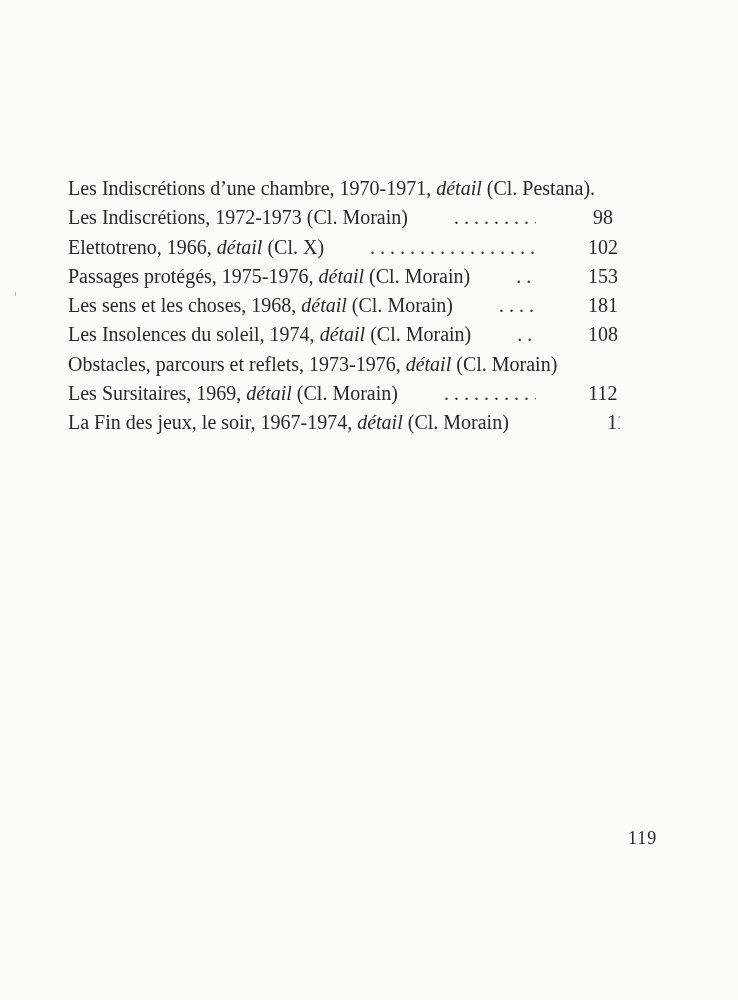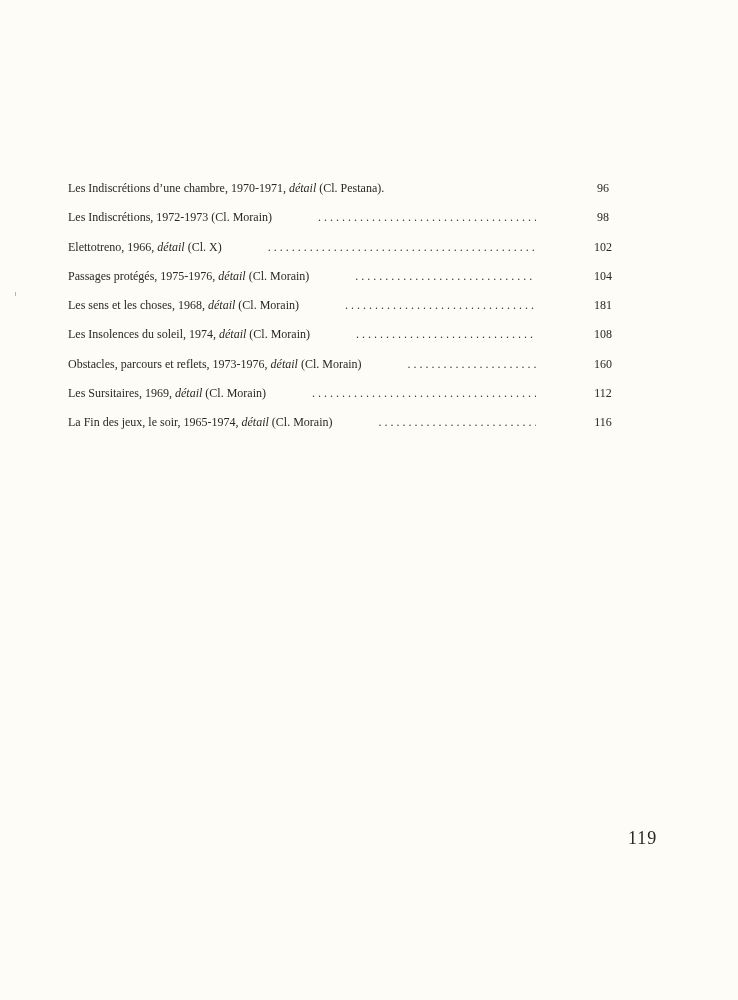--- a/index.html
+++ b/index.html
@@ -21,21 +21,21 @@
       top: 174px;
       width: 552px;
       margin: 0;
       padding: 0;
       list-style: none;
     }
     .toc-row {
       display: flex;
       align-items: baseline;
       height: 29.3px;
-      font-size: 12px;
+      font-size: 20px;
       line-height: 29.3px;
       white-space: nowrap;
       overflow: hidden;
       gap: 44px;
     }
     .toc-title {
       flex: 0 0 auto;
     }
     .toc-title .it {
       font-style: italic;
@@ -91,21 +91,21 @@
     <span class="toc-page">98</span>
   </li>
   <li class="toc-row">
     <span class="toc-title"><span>Elettotreno, 1966, </span><span class="it">détail</span><span> (Cl. X)</span></span>
     <span class="toc-leader"></span>
     <span class="toc-page">102</span>
   </li>
   <li class="toc-row">
     <span class="toc-title"><span>Passages protégés, 1975-1976, </span><span class="it">détail</span><span> (Cl. Morain)</span></span>
     <span class="toc-leader"></span>
-    <span class="toc-page">104</span>
+    <span class="toc-page">153</span>
   </li>
   <li class="toc-row">
     <span class="toc-title"><span>Les sens et les choses, 1968, </span><span class="it">détail</span><span> (Cl. Morain) </span></span>
     <span class="toc-leader"></span>
     <span class="toc-page">181</span>
   </li>
   <li class="toc-row">
     <span class="toc-title"><span>Les Insolences du soleil, 1974, </span><span class="it">détail</span><span> (Cl. Morain)</span></span>
     <span class="toc-leader"></span>
     <span class="toc-page">108</span>
@@ -114,19 +114,19 @@
     <span class="toc-title"><span>Obstacles, parcours et reflets, 1973-1976, </span><span class="it">détail</span><span> (Cl. Morain) </span></span>
     <span class="toc-leader"></span>
     <span class="toc-page">160</span>
   </li>
   <li class="toc-row">
     <span class="toc-title"><span>Les Sursitaires, 1969, </span><span class="it">détail</span><span> (Cl. Morain)</span></span>
     <span class="toc-leader"></span>
     <span class="toc-page">112</span>
   </li>
   <li class="toc-row">
-    <span class="toc-title"><span>La Fin des jeux, le soir, 1965-1974, </span><span class="it">détail</span><span> (Cl. Morain) </span></span>
+    <span class="toc-title"><span>La Fin des jeux, le soir, 1967-1974, </span><span class="it">détail</span><span> (Cl. Morain) </span></span>
     <span class="toc-leader"></span>
     <span class="toc-page">116</span>
   </li>
 </ul>
 
 <div class="folio">119</div>
 
 </body></html>

